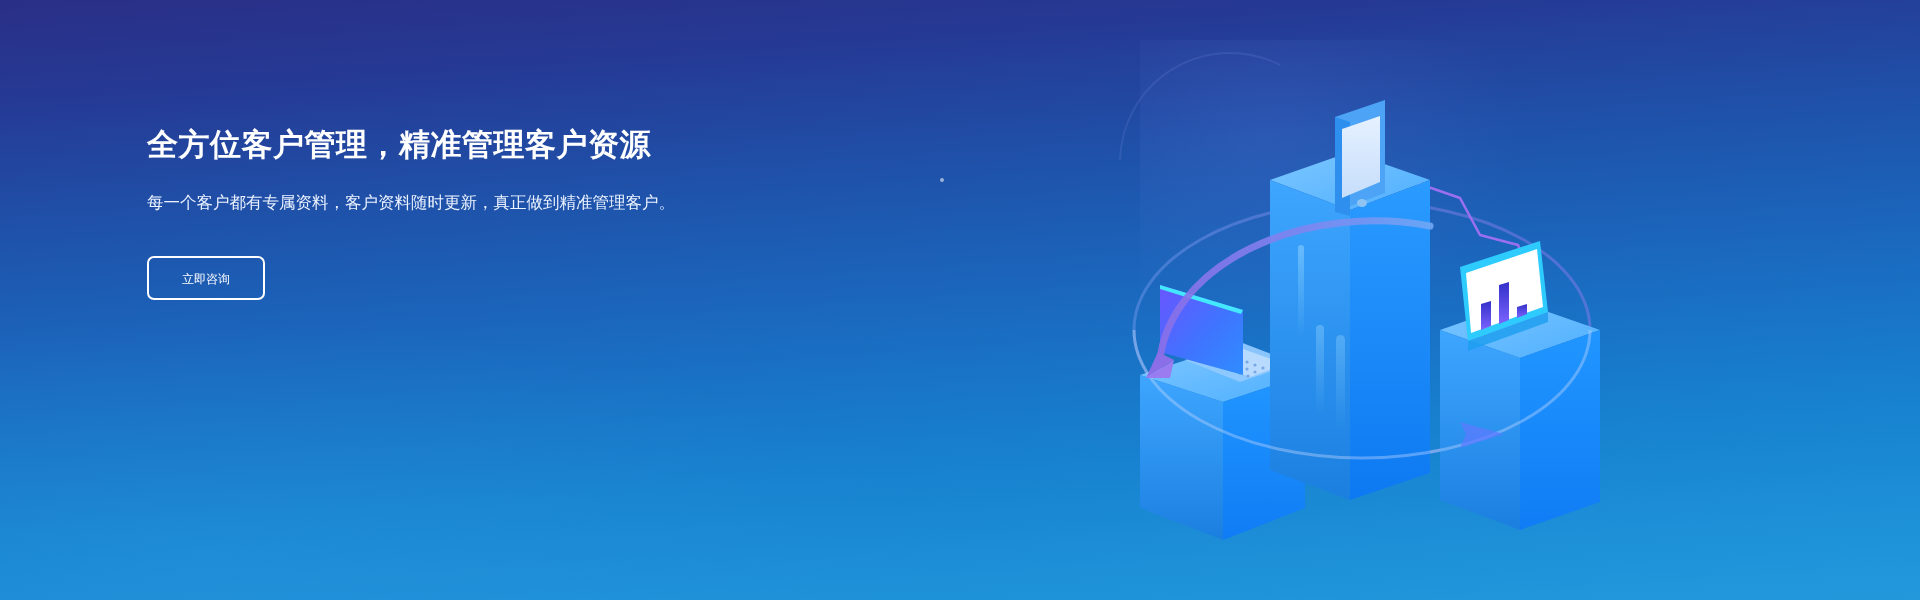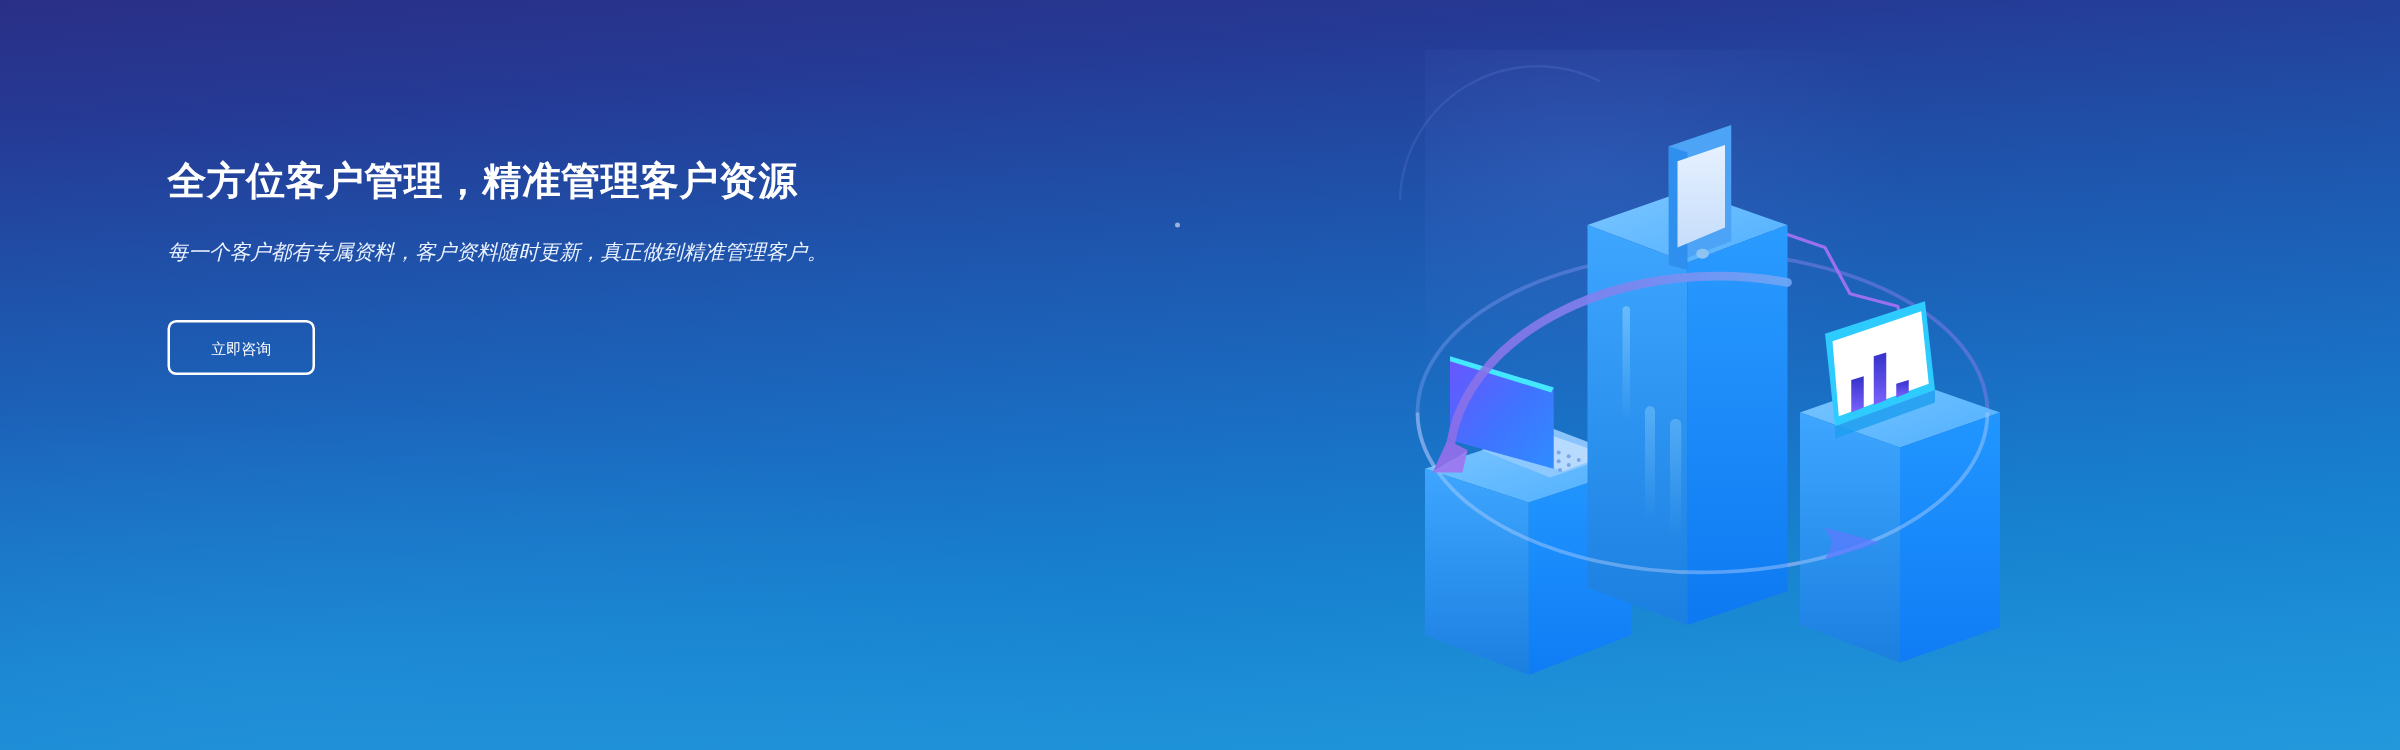--- a/index.html
+++ b/index.html
@@ -17,29 +17,28 @@
     background:radial-gradient(ellipse at 30% 30%, rgba(120,150,255,.13), rgba(120,150,255,0) 62%);
     pointer-events:none;
   }
   #glow-b{
     position:absolute;left:0;top:300px;width:1000px;height:420px;
     background:radial-gradient(ellipse at 20% 60%, rgba(60,170,235,.18), rgba(60,170,235,0) 65%);
     pointer-events:none;
   }
 
   
-  #copy{position:absolute;left:134px;top:126px;width:620px;}
+  #copy{position:absolute;left:147px;top:126px;width:620px;}
   #headline{
     font-size:31px;font-weight:bold;color:#ffffff;letter-spacing:.5px;
     line-height:1.2;margin:0 0 26px 0;white-space:nowrap;
   }
   #subtitle{
     font-size:16.5px;color:#eaf2ff;line-height:1.6;margin:0;width:585px;
     font-weight:400;
-    font-style:italic;
   }
   #cta{
     margin-top:40px;display:inline-block;
     border:2px solid #ffffff;border-radius:7px;
     padding:0 33px;height:44px;line-height:42px;
     color:#ffffff;font-size:12px;background:transparent;
     cursor:pointer;box-sizing:border-box;
   }
 
   

